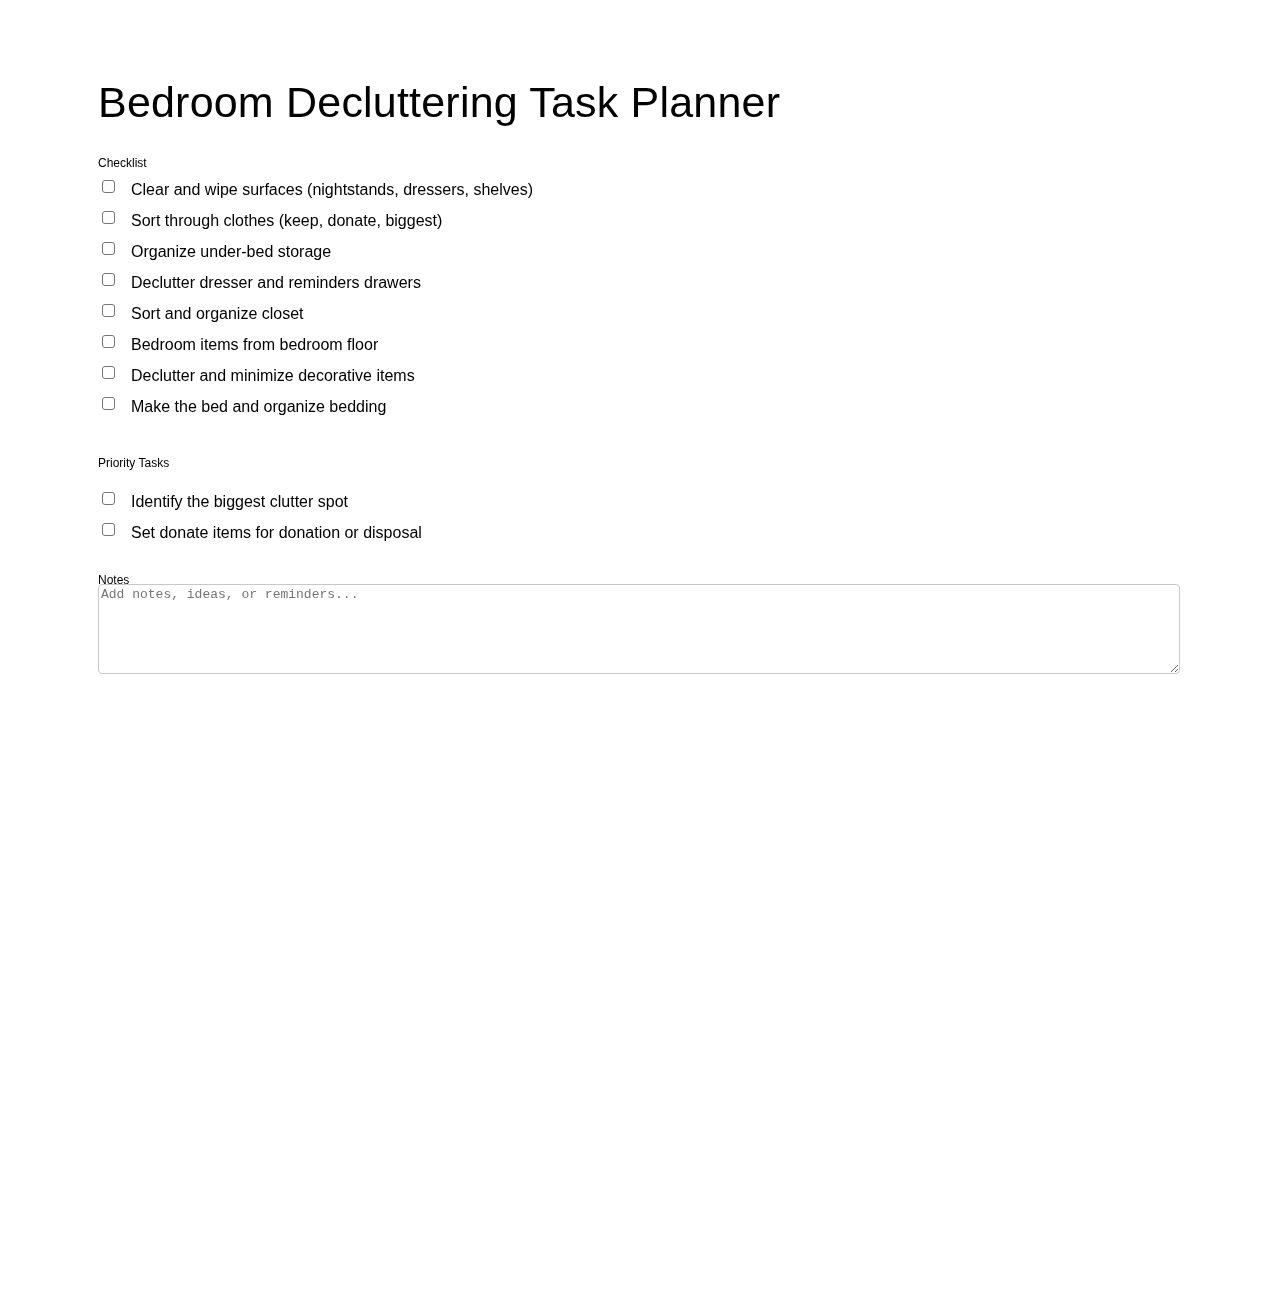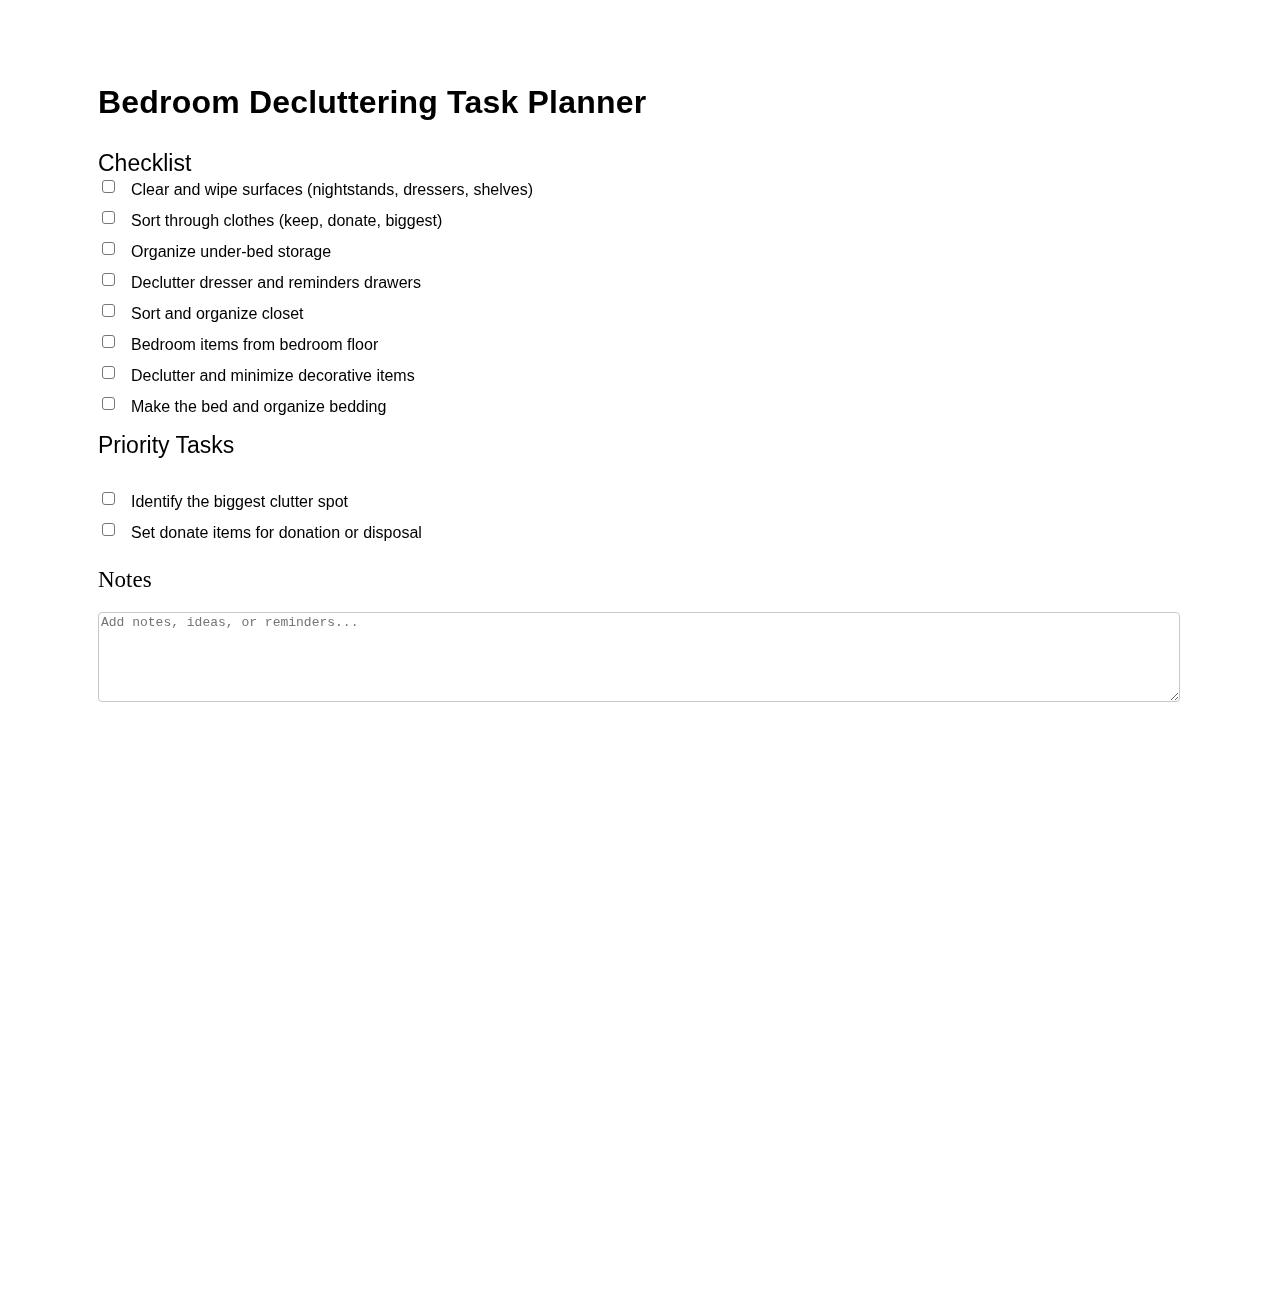--- a/index.html
+++ b/index.html
@@ -17,31 +17,31 @@
       position: absolute;
       left: 98px;
       top: 0;
       width: 1082px;
     }
     h1 {
       position: absolute;
       top: 82px;
       left: 0;
       margin: 0;
-      font-size: 32px;
-      font-weight: bold;
+      font-size: 43px;
+      font-weight: normal;
       line-height: 40px;
       white-space: nowrap;
       letter-spacing: 0.2px;
     }
     .section-title {
       position: absolute;
       left: 0;
       margin: 0;
-      font-size: 23px;
+      font-size: 12px;
       font-weight: normal;
       line-height: 22px;
       white-space: nowrap;
     }
     .list {
       position: absolute;
       left: 0;
       margin: 0;
       padding: 0;
       list-style: none;
@@ -67,21 +67,21 @@
       position: absolute;
       left: 33px;
       font-size: 16px;
       line-height: 20px;
       white-space: nowrap;
       cursor: pointer;
     }
     textarea {
       position: absolute;
       left: 0;
-      top: 612px;
+      top: 584px;
       width: 1082px;
       height: 90px;
       box-sizing: border-box;
       border: 1px solid #c8c8c8;
       border-radius: 4px;
       font-family: "Liberation Mono", monospace;
       font-size: 13px;
       line-height: 16px;
       resize: vertical;
       margin: 0;
@@ -127,27 +127,27 @@
     <li class="item">
       <span class="cb"></span>
       <span class="label">Declutter and minimize decorative items</span>
     </li>
     <li class="item">
       <span class="cb"></span>
       <span class="label">Make the bed and organize bedding</span>
     </li>
   </ul>
 
-  <h2 class="section-title" style="top:434px;">Priority Tasks</h2>
+  <h2 class="section-title" style="top:452px;">Priority Tasks</h2>
   <ul class="list" style="top:492px;">
     <li class="item">
       <span class="cb"></span>
       <span class="label">Identify the biggest clutter spot</span>
     </li>
     <li class="item">
       <span class="cb"></span>
       <span class="label">Set donate items for donation or disposal</span>
     </li>
   </ul>
 
-  <h2 class="section-title" style="top:569px;font-family:Liberation Serif, serif;">Notes</h2>
+  <h2 class="section-title" style="top:569px;">Notes</h2>
   <textarea placeholder="Add notes, ideas, or reminders..." style=""></textarea>
 </div>
 
 </body></html>

